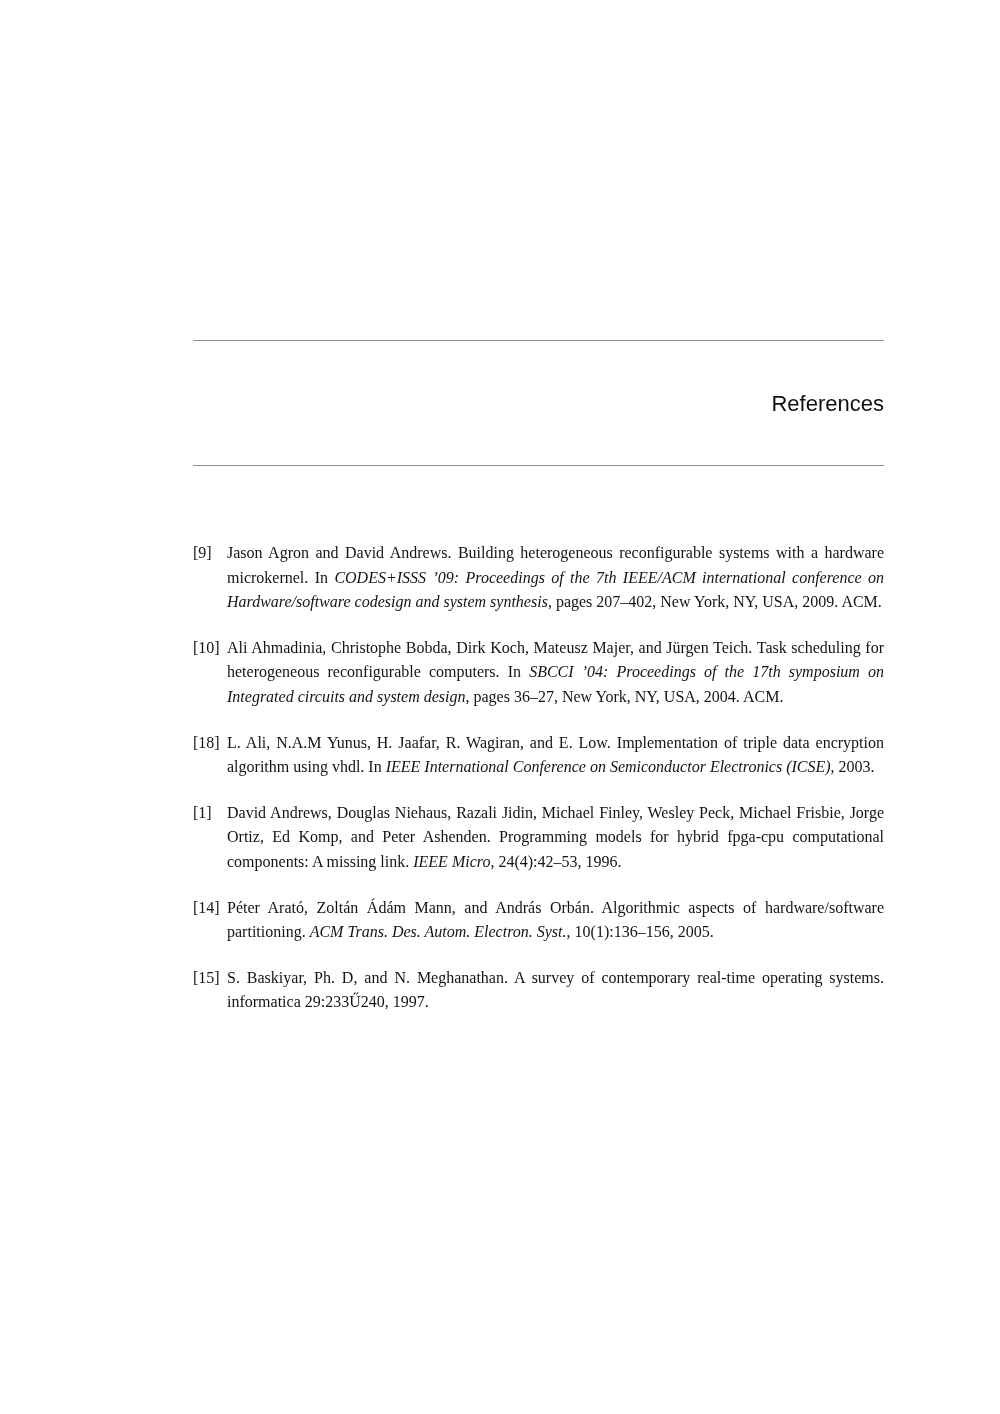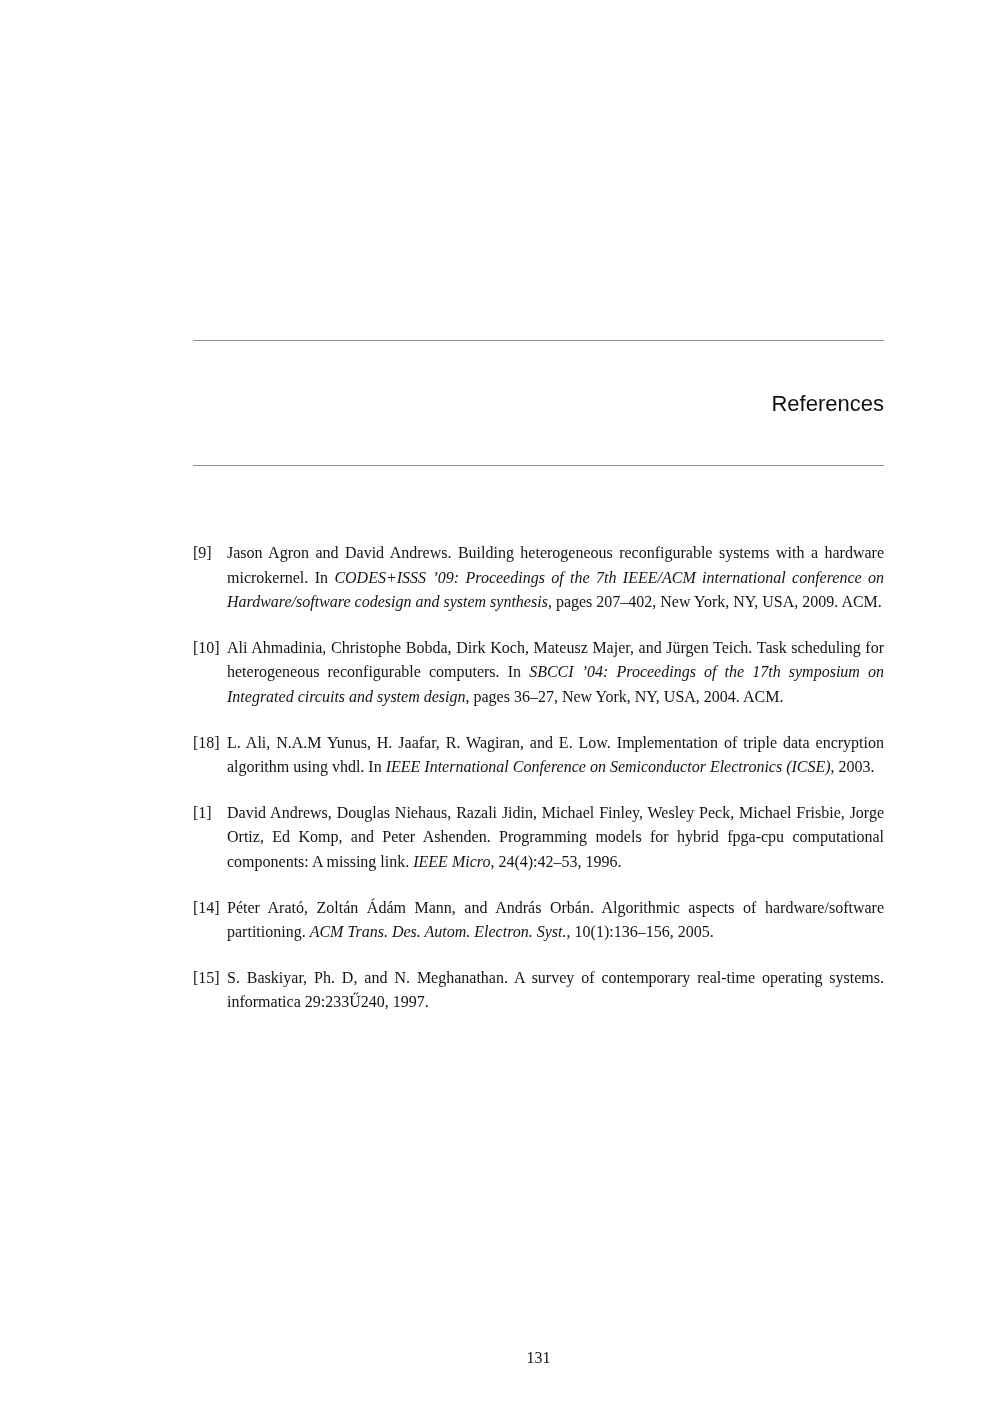--- a/index.html
+++ b/index.html
@@ -99,14 +99,13 @@
       </div>
       <div class="ref-item">
         <span class="ref-label">[14]</span>
         <span class="ref-body"><span>Péter Arató, Zoltán Ádám Mann, and András Orbán. Algorithmic aspects of hardware/software partitioning. </span><span class="it">ACM Trans. Des. Autom. Electron. Syst.</span><span>, 10(1):136–156, 2005.</span></span>
       </div>
       <div class="ref-item">
         <span class="ref-label">[15]</span>
         <span class="ref-body"><span>S. Baskiyar, Ph. D, and N. Meghanathan. A survey of contemporary real-time operating systems. informatica 29:233Ű240, 1997.</span></span>
       </div>
     </div>
-  <div class="page-number">131</div>
 </div>
 
 </body></html>

